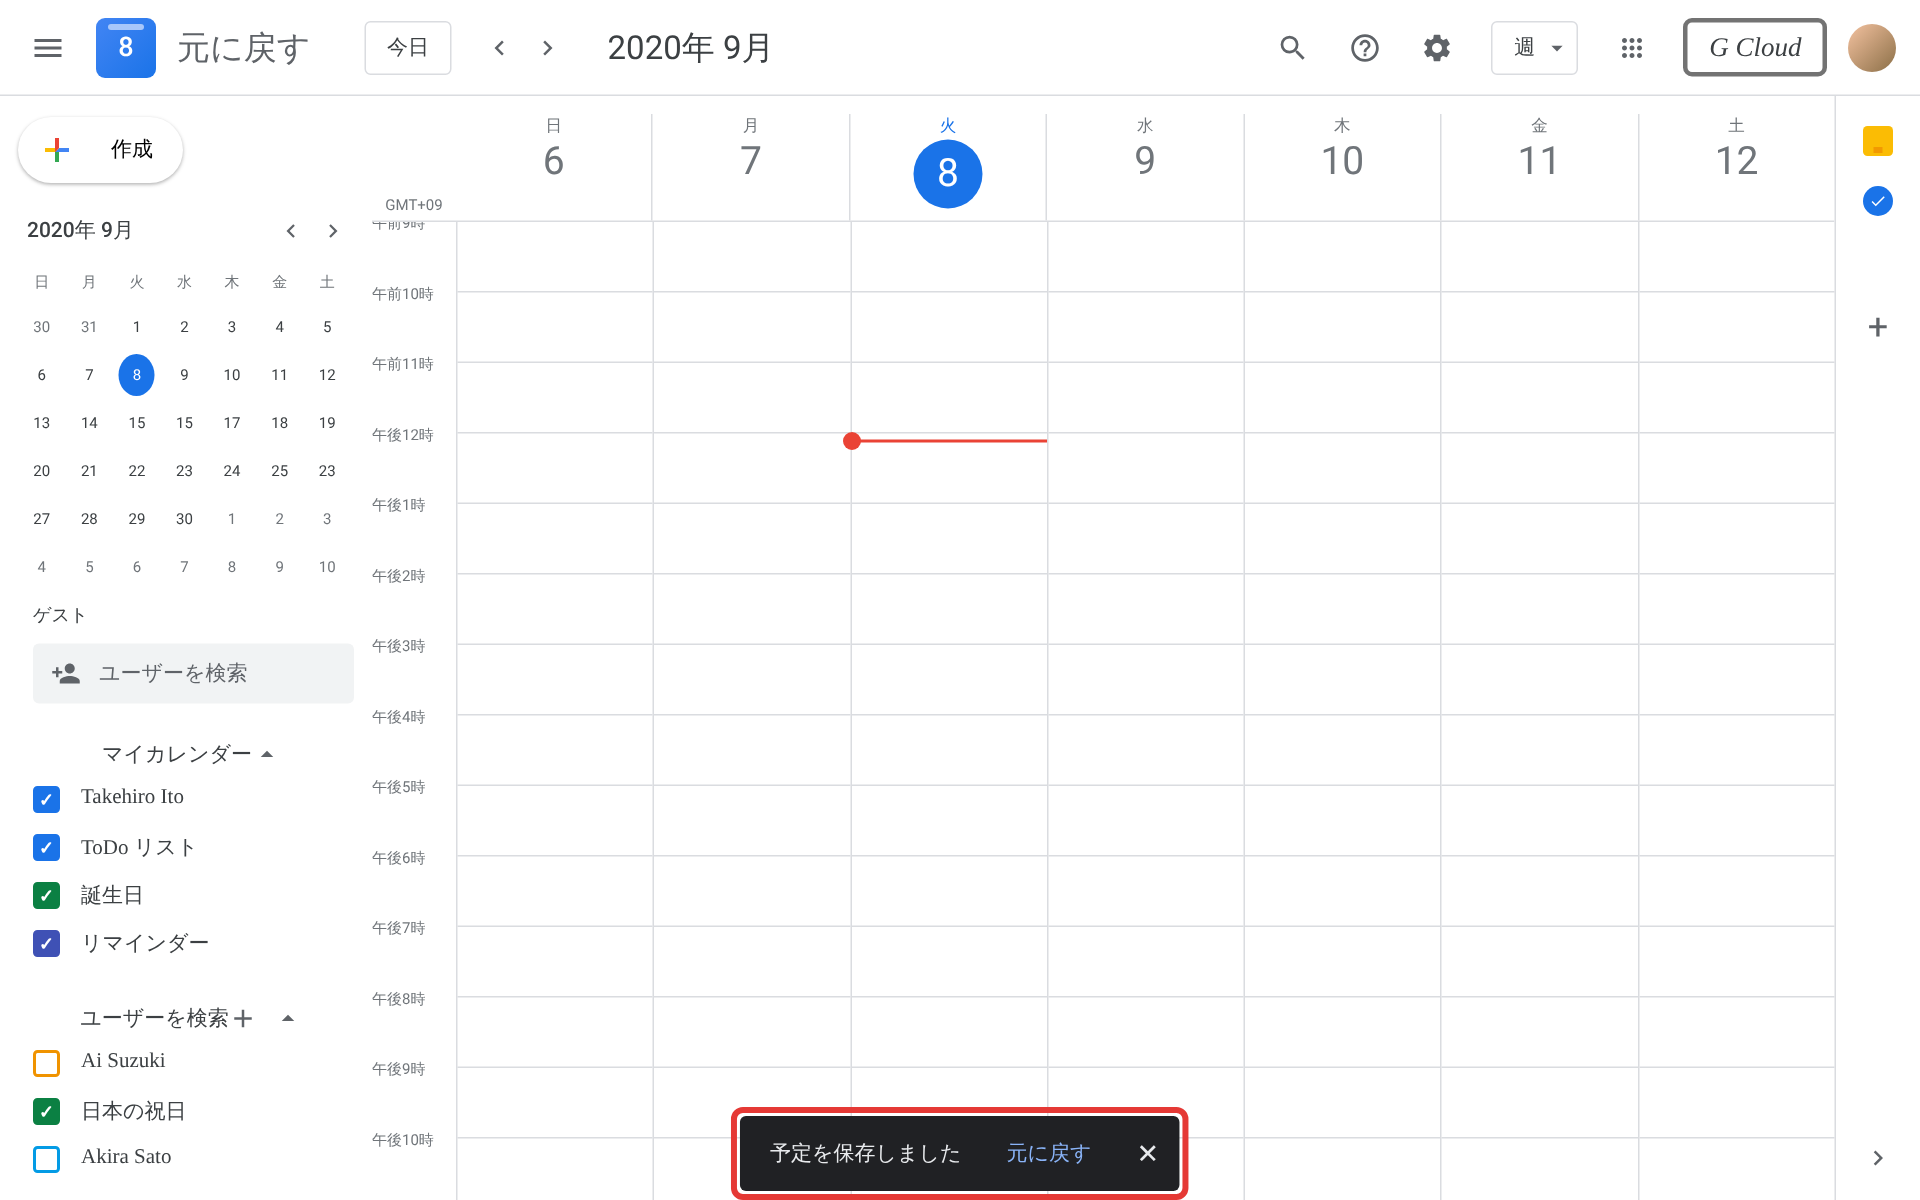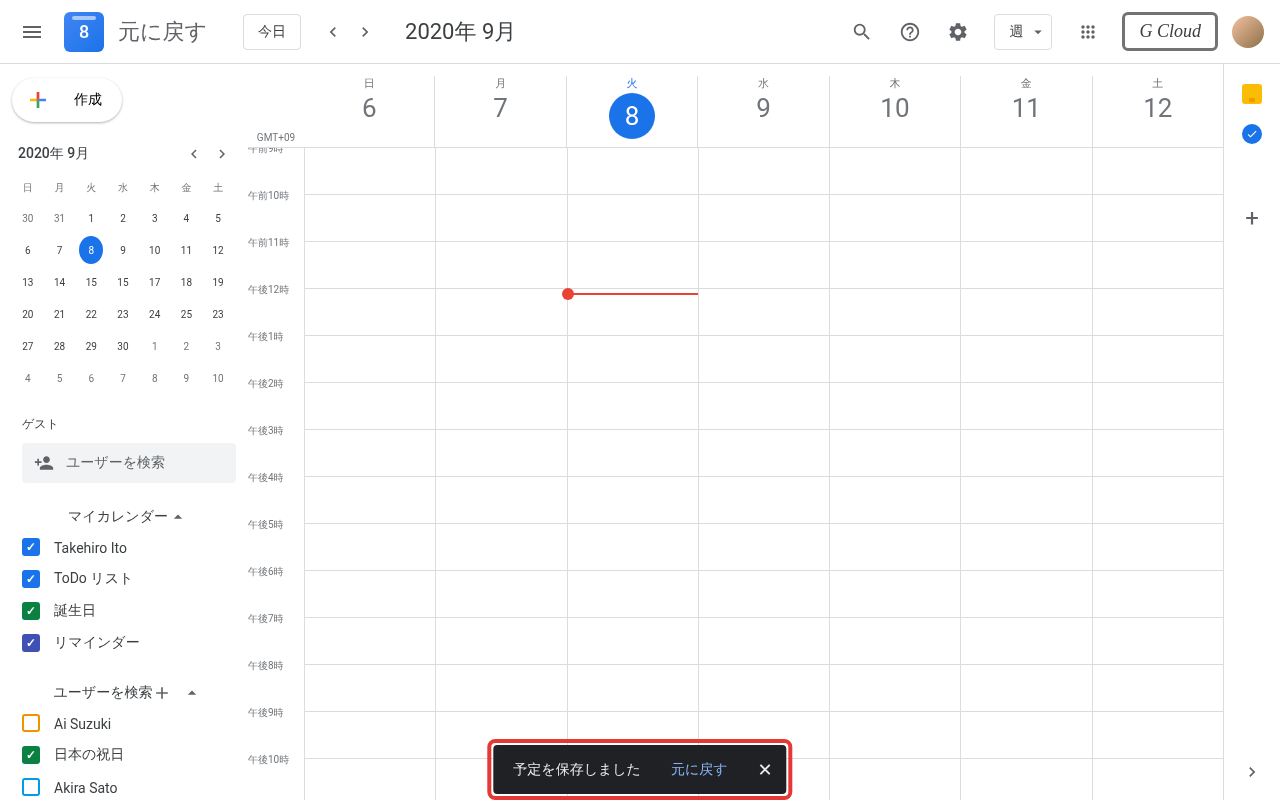--- a/index.html
+++ b/index.html
@@ -33,30 +33,30 @@
 .mini-title { font-size: 14px; color: #3c4043; font-weight: 500; padding-left: 6px; }
 .mini-nav { display: flex; gap: 4px; }
 .mini-arrow { width: 24px; height: 24px; display: flex; align-items: center; justify-content: center; cursor: pointer; color: #5f6368; }
 .mini-grid { display: grid; grid-template-columns: repeat(7, 1fr); gap: 0; }
 .mini-dow, .mini-day { height: 28px; display: flex; align-items: center; justify-content: center; font-size: 10px; color: #70757a; }
 .mini-day { cursor: pointer; border-radius: 50%; width: 24px; margin: 2px auto; }
 .mini-day.in { color: #3c4043; }
 .mini-day.today { background: #1a73e8; color: #fff; }
 
 
-.guest-section { margin-top: 22px; padding: 0 12px 0 14px; }
+.guest-section { margin-top: 8px; padding: 0 12px 0 14px; }
 .guest-title { font-size: 12px; color: #3c4043; margin-bottom: 10px; }
 .guest-input { background: #f1f3f4; border-radius: 4px; padding: 10px 12px; display: flex; align-items: center; gap: 12px; color: #5f6368; }
 
 
 .cal-section { margin-top: 20px; padding: 0 14px; }
 .cal-head { display: flex; align-items: center; justify-content: center; cursor: pointer; padding: 4px 0; }
 .cal-head-title { font-size: 14px; color: #3c4043; }
 .cal-head-icons { display: flex; gap: 10px; color: #5f6368; }
-.cal-item { display: flex; align-items: flex-end; gap: 14px; padding: 7px 0; cursor: pointer; }
+.cal-item { display: flex; align-items: flex-start; gap: 14px; padding: 7px 0; cursor: pointer; font-family: Liberation Serif, serif; }
 .cal-check { width: 18px; height: 18px; border-radius: 3px; border: 2px solid; display: flex; align-items: center; justify-content: center; flex-shrink: 0; }
 .cal-check.checked::after { content: '✓'; color: #fff; font-size: 12px; font-weight: bold; }
 .cal-name { font-size: 14px; color: #3c4043; }
 
 
 .main { flex: 1; display: flex; flex-direction: column; border-right: 1px solid #dadce0; position: relative; overflow: hidden; }
 .week-header { display: flex; border-bottom: 1px solid #dadce0; padding-top: 12px; }
 .time-gutter-head { width: 56px; display: flex; align-items: flex-end; justify-content: center; padding-bottom: 4px; font-size: 10px; color: #70757a; }
 .day-head { flex: 1; text-align: center; padding-bottom: 8px; border-left: 1px solid #dadce0; }
 .day-head:first-of-type { border-left: none; }

